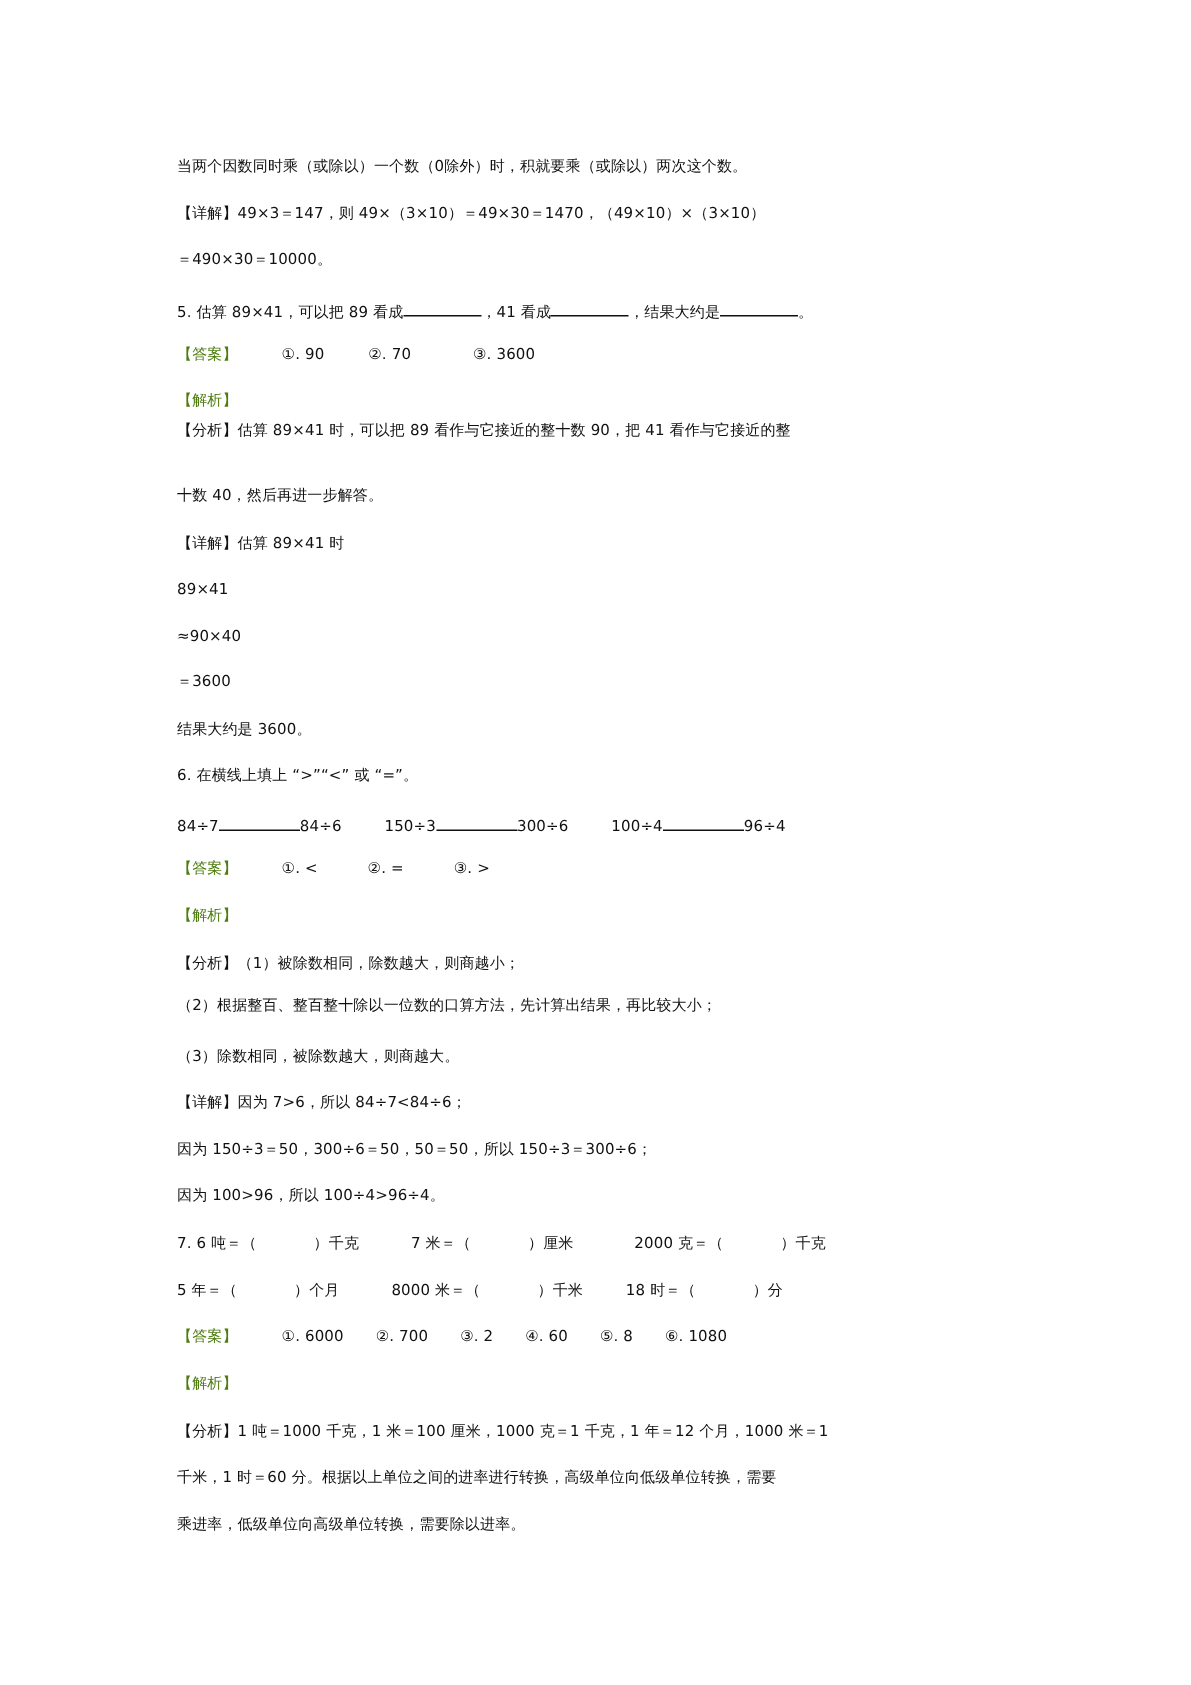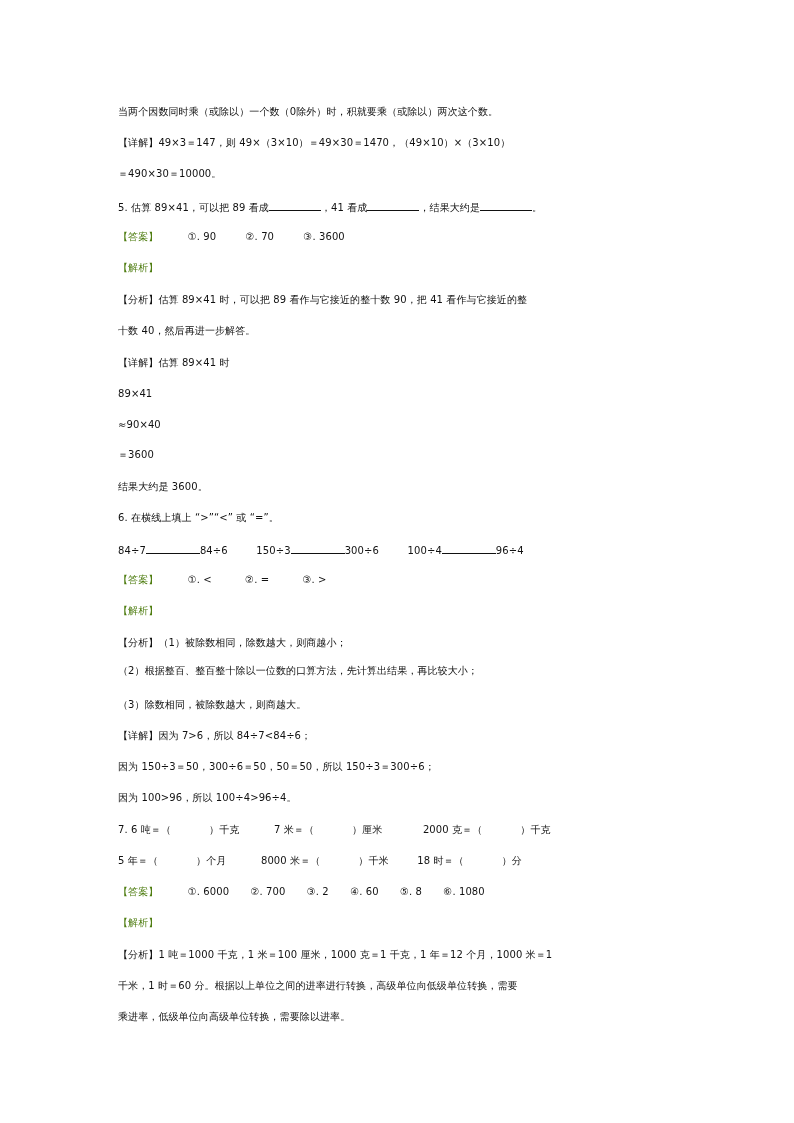--- a/index.html
+++ b/index.html
@@ -62,24 +62,24 @@
   <div class="line" style="top:165px">＝490×30＝10000。</div>
 
   <div class="line" style="top:197px">
     <span>5.</span>
     <span>估算 89×41，可以把 89 看成</span><span class="blank" style="width:52px"></span><span>，41 看成</span><span class="blank" style="width:52px"></span><span>，结果大约是</span><span class="blank" style="width:52px"></span><span>。</span>
   </div>
   <div class="line" style="top:228px">
     <span class="label">【答案】</span>
     <span class="ans-item" style="margin-left:26px">①. 90</span>
     <span class="ans-item" style="margin-left:26px">②. 70</span>
-    <span class="ans-item" style="margin-left:26px">③. 3600</span>
+    <span class="ans-item" style="margin-left:38px">③. 3600</span>
   </div>
   <div class="line label" style="top:259px">【解析】</div>
-  <div class="line" style="top:291px">
+  <div class="line" style="top:279px">
     <span>【分析】</span><span>估算 89×41 时，可以把 89 看作与它接近的整十数 90，把 41 看作与它接近的整</span>
   </div>
   <div class="line" style="top:322px">十数 40，然后再进一步解答。</div>
   <div class="line" style="top:354px">
     <span>【详解】</span><span>估算 89×41 时</span>
   </div>
   <div class="line" style="top:385px">89×41</div>
   <div class="line" style="top:416px">≈90×40</div>
   <div class="line" style="top:446px">＝3600</div>
   <div class="line" style="top:478px">结果大约是 3600。</div>

